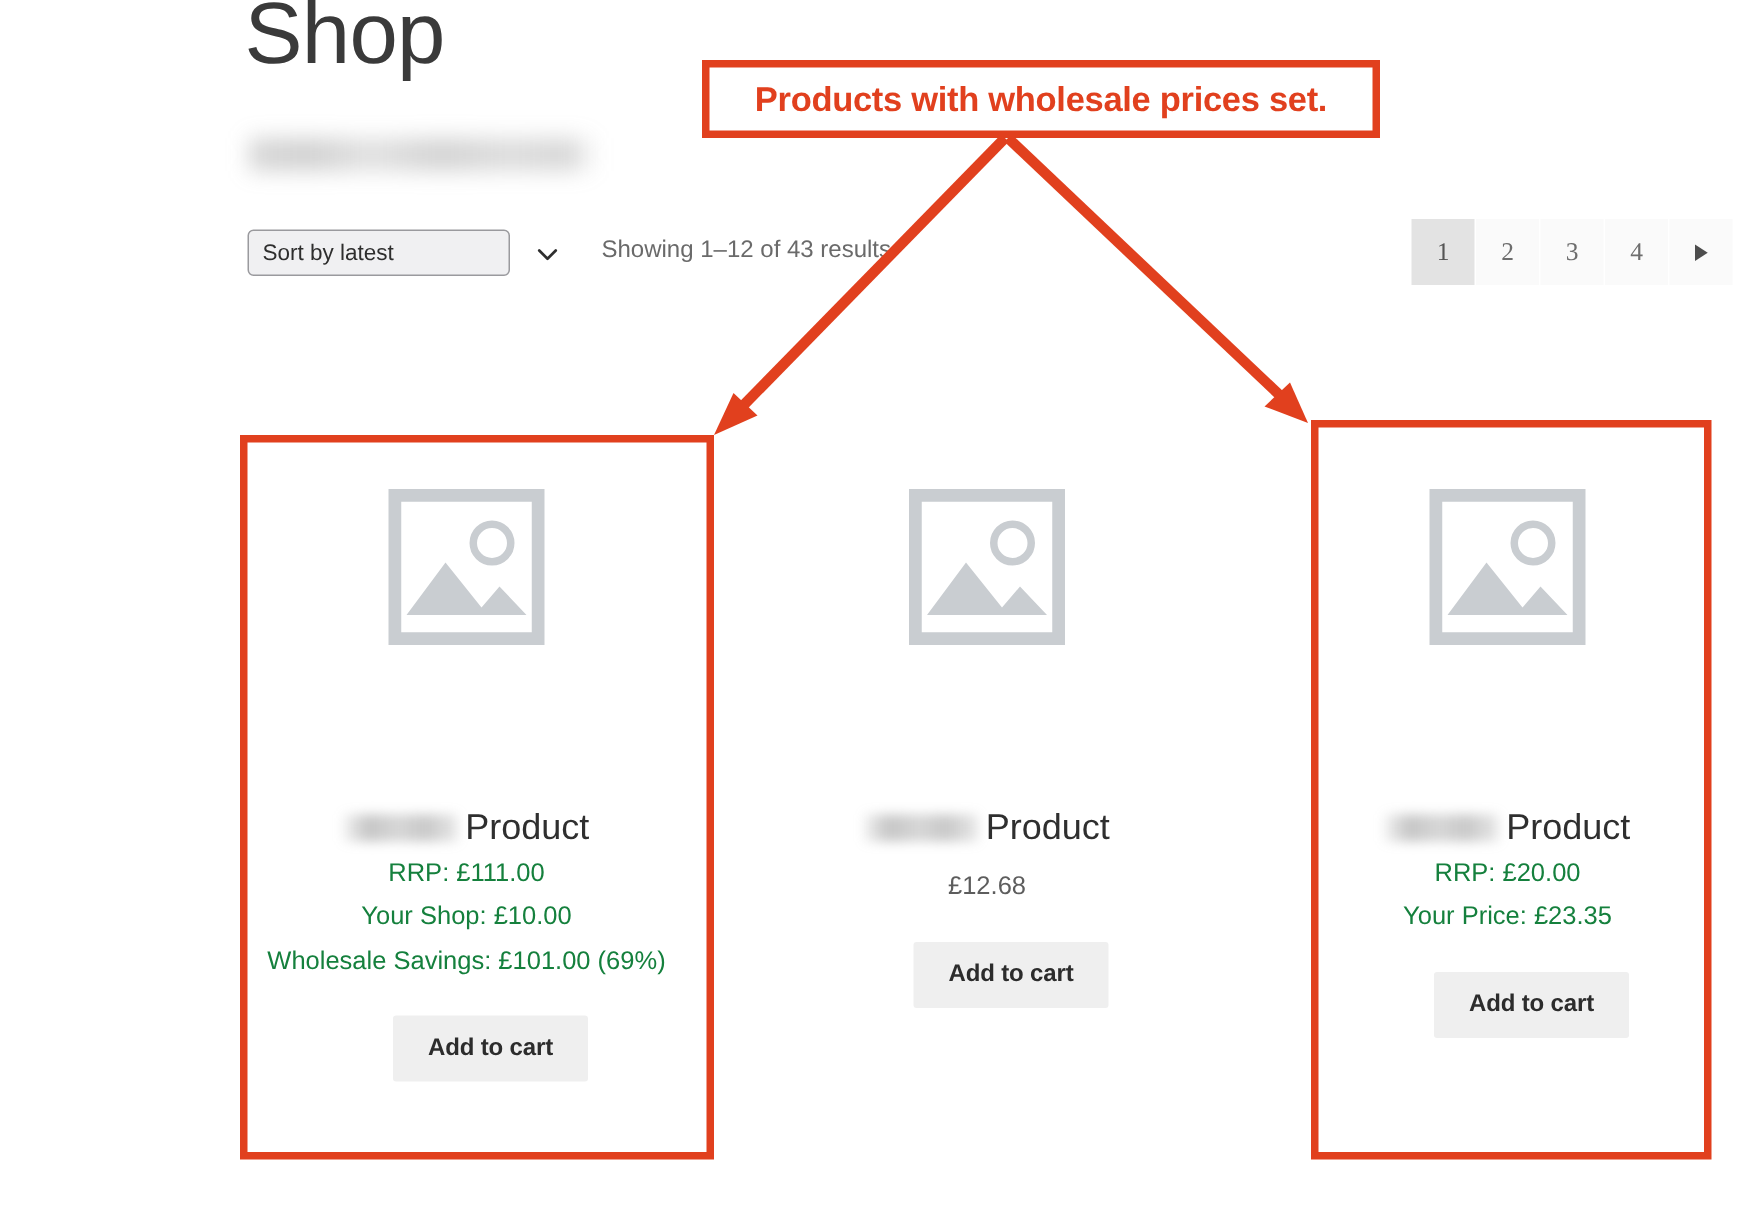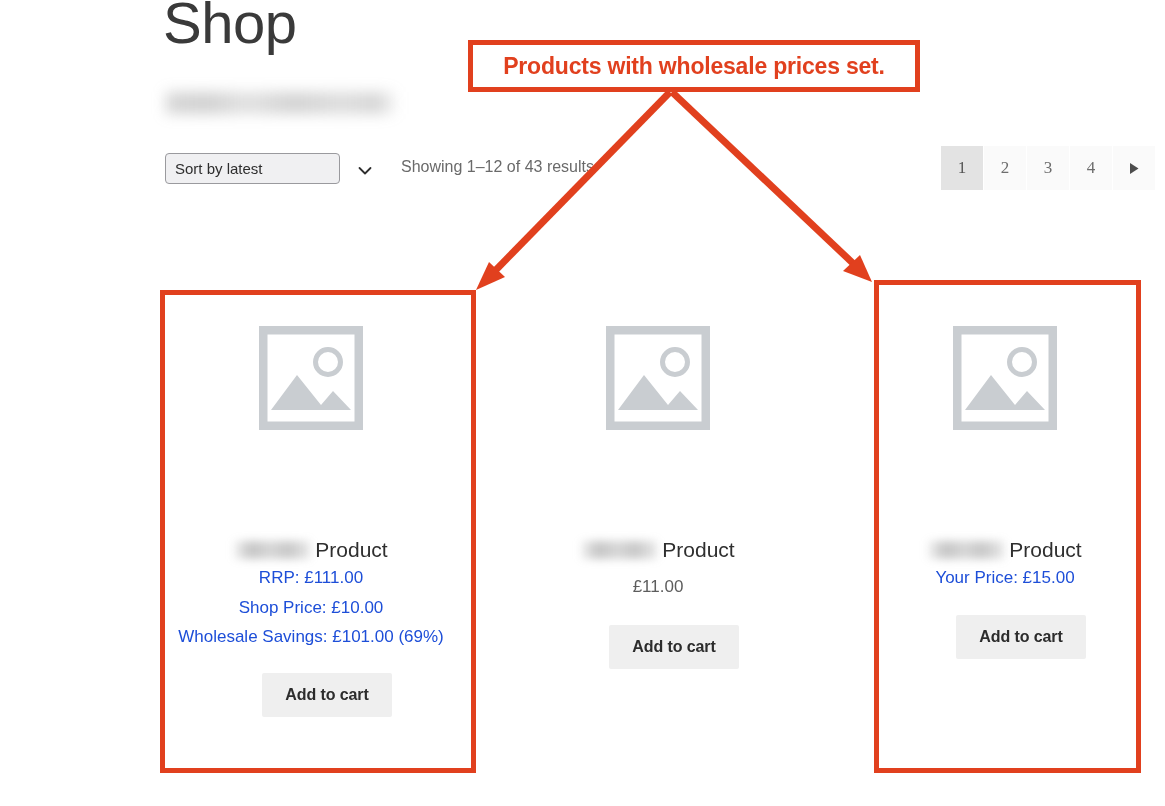--- a/index.html
+++ b/index.html
@@ -128,21 +128,21 @@
     width: 296px;
     height: 296px;
     display: flex;
     align-items: center;
     justify-content: center;
   }
   .prod-thumb svg { display: block; }
 
   .prod-title {
     margin-top: 10px;
-    font-size: 21px;
+    font-size: 24px;
     color: #2f2f2f;
     font-weight: 400;
     line-height: 1.3;
     display: flex;
     justify-content: center;
     align-items: center;
     white-space: nowrap;
   }
   .title-redacted {
     display: inline-block;
@@ -154,21 +154,21 @@
         rgba(110,110,110,0.40) 22%,
         rgba(110,110,110,0.28) 48%,
         rgba(110,110,110,0.38) 72%,
         rgba(130,130,130,0.18) 100%);
     filter: blur(4px);
     vertical-align: middle;
   }
 
   .price-line {
     font-size: 17px;
-    color: #1d4ed8;
+    color: #15803d;
     line-height: 1.72;
   }
   .price-simple {
     font-size: 17px;
     color: #5d5d5d;
     margin-top: 9px;
     line-height: 1.72;
   }
 
   .add-to-cart {
@@ -262,54 +262,55 @@
         <rect x="4" y="4" width="96" height="96" fill="none" stroke="#c9cdd1" stroke-width="9"></rect>
         <circle cx="69" cy="36" r="12.5" fill="none" stroke="#c9cdd1" stroke-width="5"></circle>
         <path d="M12 84 L38 49 L62 79 L74 65 L92 84 Z" fill="#c9cdd1"></path>
       </svg>
     </div>
     <div class="prod-title">
       <span class="title-redacted"></span>
       <span>Product</span>
     </div>
     <div class="price-line">RRP: £111.00</div>
-    <div class="price-line">Shop Price: £10.00</div>
+    <div class="price-line">Your Shop: £10.00</div>
     <div class="price-line">Wholesale Savings: £101.00 (69%)</div>
     <button class="add-to-cart">Add to cart</button>
   </div>
 
   <div class="product" id="prod-1">
     <div class="prod-thumb">
       <svg width="104" height="104" viewBox="0 0 104 104">
         <rect x="4" y="4" width="96" height="96" fill="none" stroke="#c9cdd1" stroke-width="9"></rect>
         <circle cx="69" cy="36" r="12.5" fill="none" stroke="#c9cdd1" stroke-width="5"></circle>
         <path d="M12 84 L38 49 L62 79 L74 65 L92 84 Z" fill="#c9cdd1"></path>
       </svg>
     </div>
     <div class="prod-title">
       <span class="title-redacted"></span>
       <span>Product</span>
     </div>
-    <div class="price-simple">£11.00</div>
+    <div class="price-simple">£12.68</div>
     <button class="add-to-cart">Add to cart</button>
   </div>
 
   <div class="product" id="prod-2">
     <div class="prod-thumb">
       <svg width="104" height="104" viewBox="0 0 104 104">
         <rect x="4" y="4" width="96" height="96" fill="none" stroke="#c9cdd1" stroke-width="9"></rect>
         <circle cx="69" cy="36" r="12.5" fill="none" stroke="#c9cdd1" stroke-width="5"></circle>
         <path d="M12 84 L38 49 L62 79 L74 65 L92 84 Z" fill="#c9cdd1"></path>
       </svg>
     </div>
     <div class="prod-title">
       <span class="title-redacted"></span>
       <span>Product</span>
     </div>
-    <div class="price-line">Your Price: £15.00</div>
+    <div class="price-line">RRP: £20.00</div>
+    <div class="price-line">Your Price: £23.35</div>
     <button class="add-to-cart">Add to cart</button>
   </div>
 
   <div class="anno-layer">
     <svg width="1165" height="806" style="position:absolute;left:0;top:0;">
       <g>
         <line x1="670" y1="92" x2="489" y2="277" stroke="#e1401e" stroke-width="7"></line>
         <polygon points="476,290 505,277 489,262" fill="#e1401e"></polygon>
       </g>
       <g>

